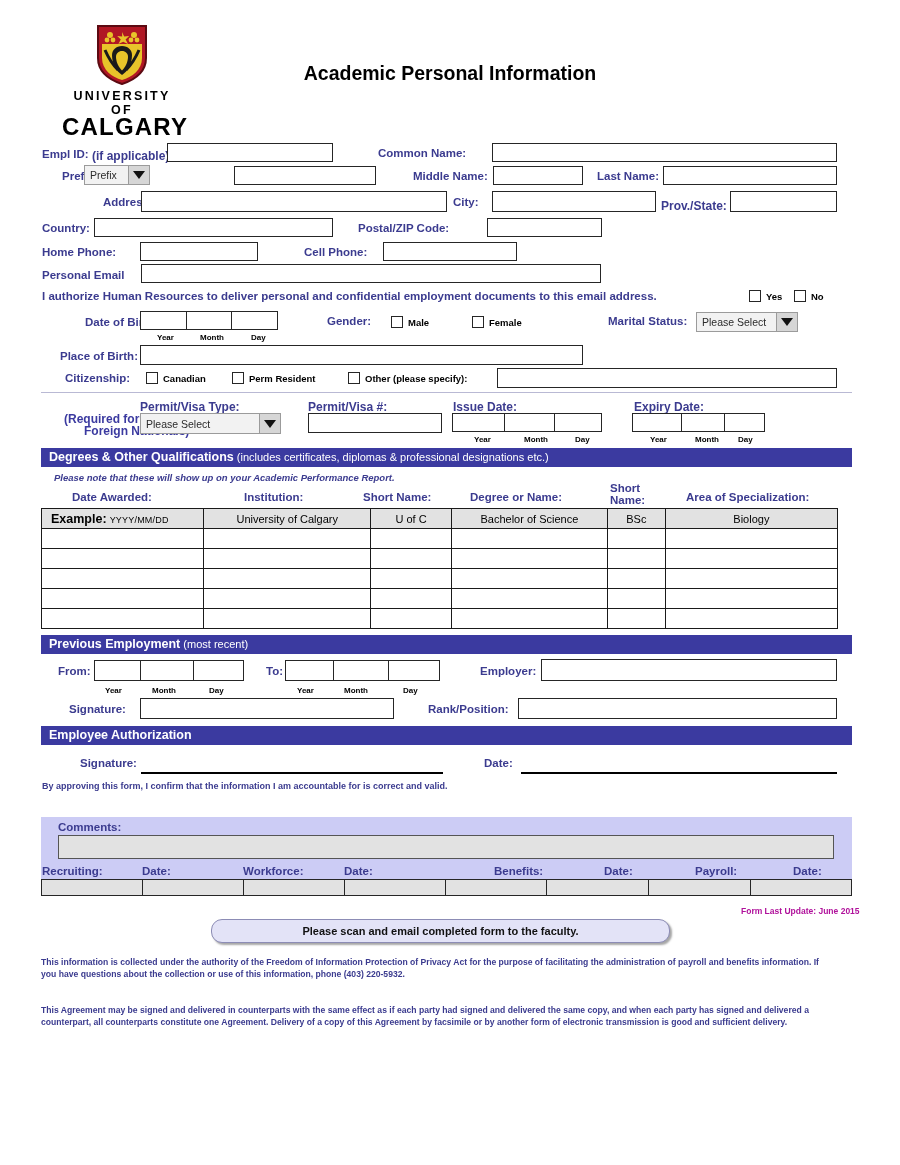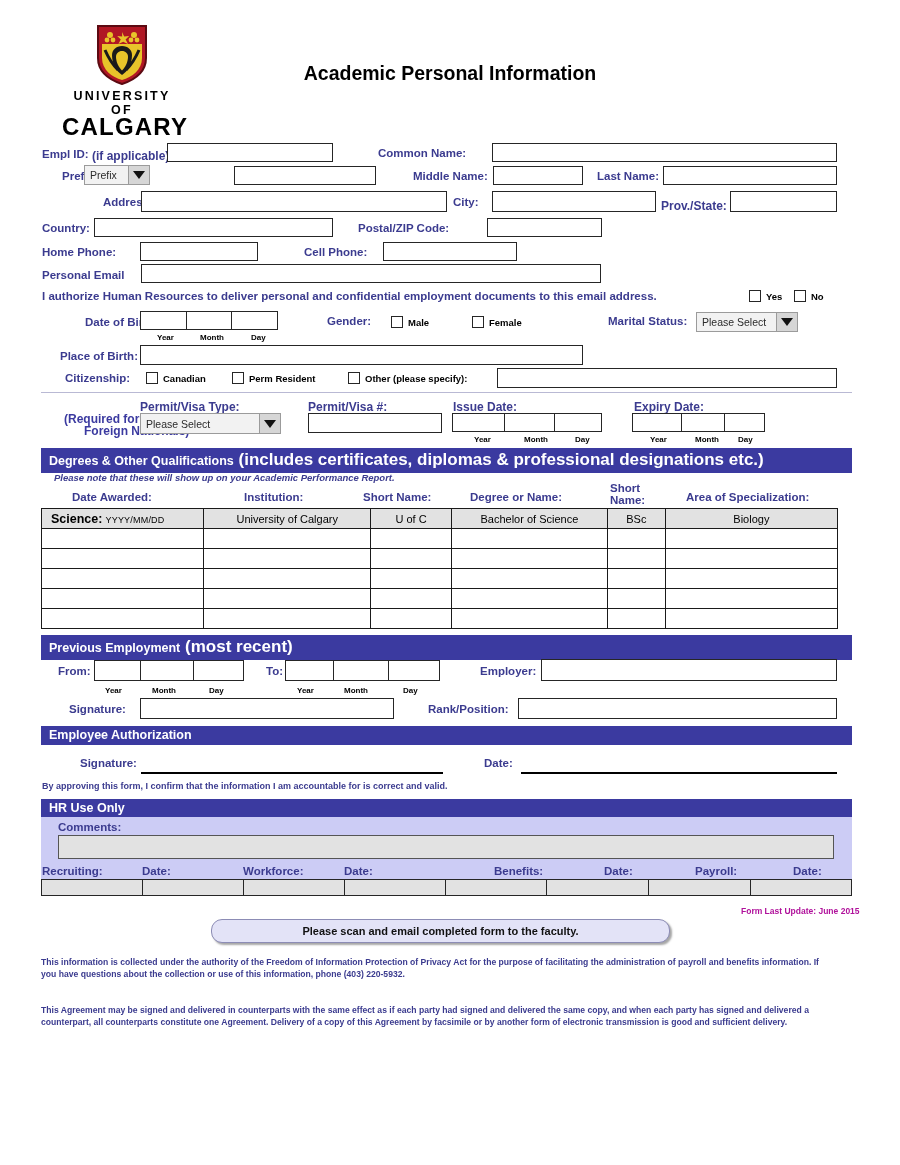--- a/index.html
+++ b/index.html
@@ -26,21 +26,21 @@
   .hr-block{position:absolute;right:52px;top:38px;text-align:left;color:#000;}
   .hr-title{font-size:12.5px;font-weight:bold;}
   .hr-line{font-size:9.5px;font-weight:bold;line-height:1.25;}
 
   
   .sbar{
     background:#3b3aa0;color:#fff;font-size:12.5px;font-weight:bold;
     padding:2px 0 3px 8px;margin:0;
     box-sizing:border-box;
   }
-  .sbar .sub{font-weight:bold;font-size:17px;}
+  .sbar .sub{font-weight:normal;font-size:11px;}
   .lbl{
     position:absolute;font-size:11.5px;font-weight:bold;color:#3b3b8f;
     white-space:nowrap;
   }
   .lbl.small{font-size:12px;font-weight:bold;}
   .lbl.tiny{font-size:8px;font-weight:bold;color:#000;}
   .fld{
     position:absolute;border:1.6px solid #262626;background:#fff;
     box-sizing:border-box;
   }
@@ -282,21 +282,21 @@
     <span class="lbl" style="left:470px;top:491px;">Degree or Name:</span>
     <span class="lbl" style="left:610px;top:482px;">Short</span>
     <span class="lbl" style="left:610px;top:494px;">Name:</span>
     <span class="lbl" style="left:686px;top:491px;">Area of Specialization:</span>
   </div>
 
   <table class="dtable" style="left:41px;top:508px;width:797px;">
     <tbody id="degrees-tbody">
       <tr class="example">
         <td class="ex" style="width:155px;">
-          <span class="ex-b">Science:</span>
+          <span class="ex-b">Example:</span>
           <span class="ex-s">YYYY/MM/DD</span>
         </td>
         <td style="width:169px;">University of Calgary</td>
         <td style="width:82px;">U of C</td>
         <td style="width:158px;">Bachelor of Science</td>
         <td style="width:58px;">BSc</td>
         <td style="width:175px;">Biology</td>
       </tr>
     <tr>
           <td style="width: 155px;"></td>
@@ -383,23 +383,20 @@
 
   <div>
     <span class="lbl" style="left:80px;top:757px;">Signature:</span>
     <div class="under" style="left:141px;top:772px;width:302px;"></div>
     <span class="lbl" style="left:484px;top:757px;">Date:</span>
     <div class="under" style="left:521px;top:772px;width:316px;"></div>
   </div>
 
   <div style="position:absolute;left:42px;top:781px;font-size:9px;font-weight:bold;color:#3b3b8f;">By approving this form, I confirm that the information I am accountable for is correct and valid.</div>
 
-  <div class="sbar" style="position:absolute;left:41px;top:799px;width:811px;">
-    <span>HR Use Only</span>
-  </div>
 
   <div class="hruse" style="left:41px;top:817px;width:811px;height:64px;"></div>
 
   <span class="lbl" style="left:58px;top:821px;">Comments:</span>
   <div class="comments-box" style="left:58px;top:835px;width:776px;height:24px;"></div>
 
   <div id="hr-field-labels">
       <span class="lbl" style="left: 42px; top: 865px;">Recruiting:</span>
       <span class="lbl" style="left: 142px; top: 865px;">Date:</span>
       <span class="lbl" style="left: 243px; top: 865px;">Workforce:</span>

